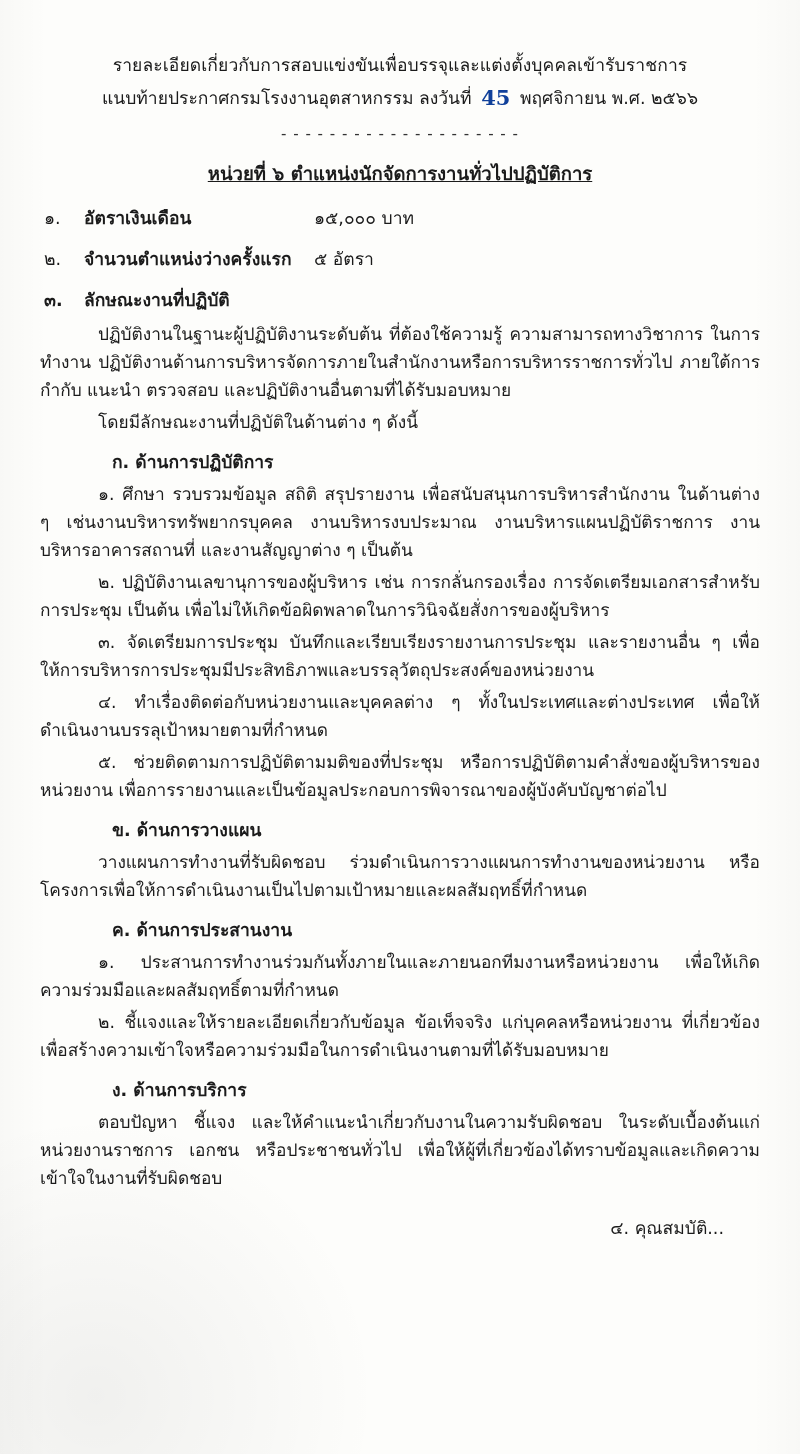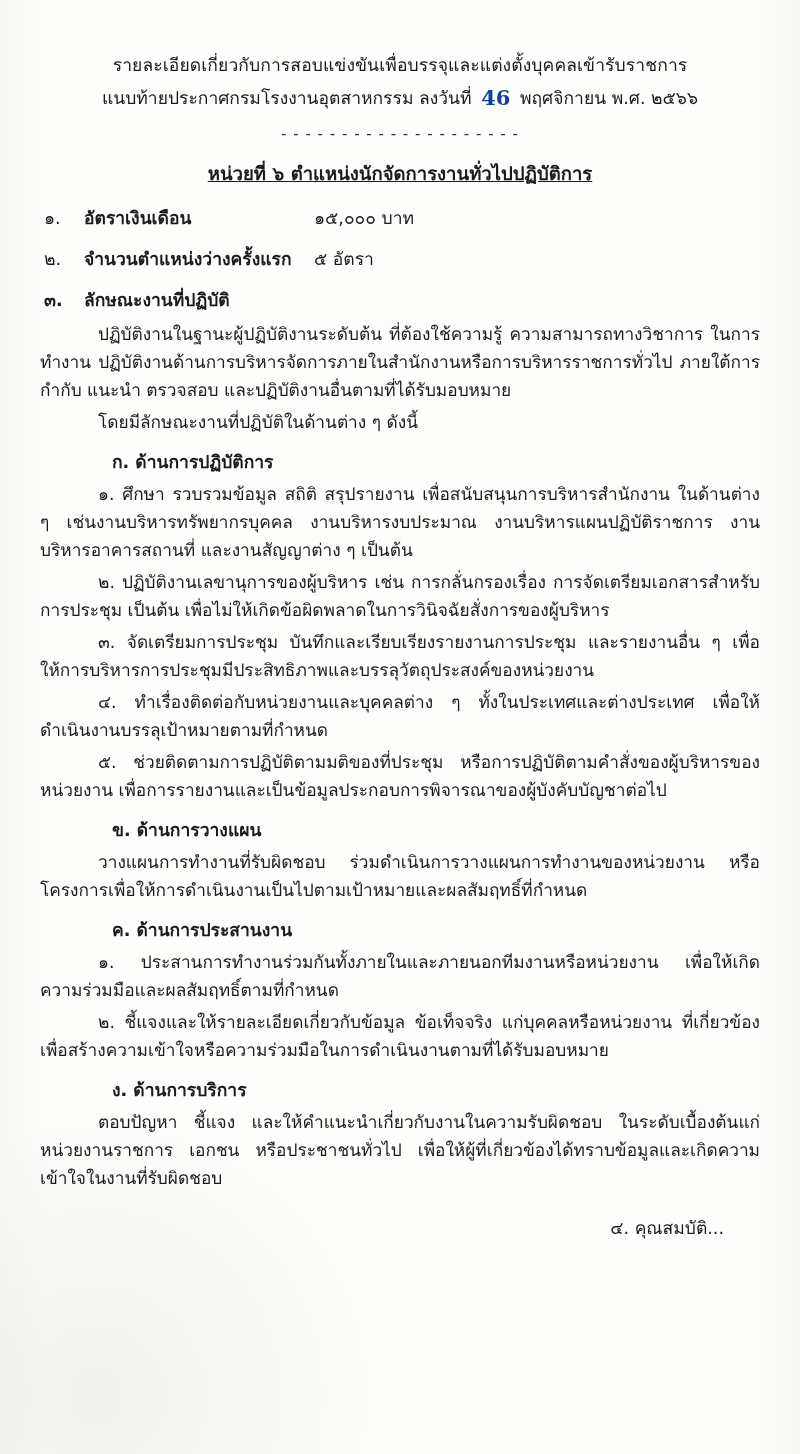--- a/index.html
+++ b/index.html
@@ -128,21 +128,21 @@
 </style>
 </head>
 <body>
 
 <div class="page">
 
   <div class="header">
     <div class="line1">รายละเอียดเกี่ยวกับการสอบแข่งขันเพื่อบรรจุและแต่งตั้งบุคคลเข้ารับราชการ</div>
     <div class="line2">
       <span>แนบท้ายประกาศกรมโรงงานอุตสาหกรรม ลงวันที่</span>
-      <span class="handwrite">46</span>
+      <span class="handwrite">45</span>
       <span>พฤศจิกายน  พ.ศ. ๒๕๖๖</span>
     </div>
   </div>
 
   <div class="sep">- - - - - - - - - - - - - - - - - - - -</div>
 
   <div class="unit-title">หน่วยที่ ๖  ตำแหน่งนักจัดการงานทั่วไปปฏิบัติการ</div>
 
   <div class="content">
 

